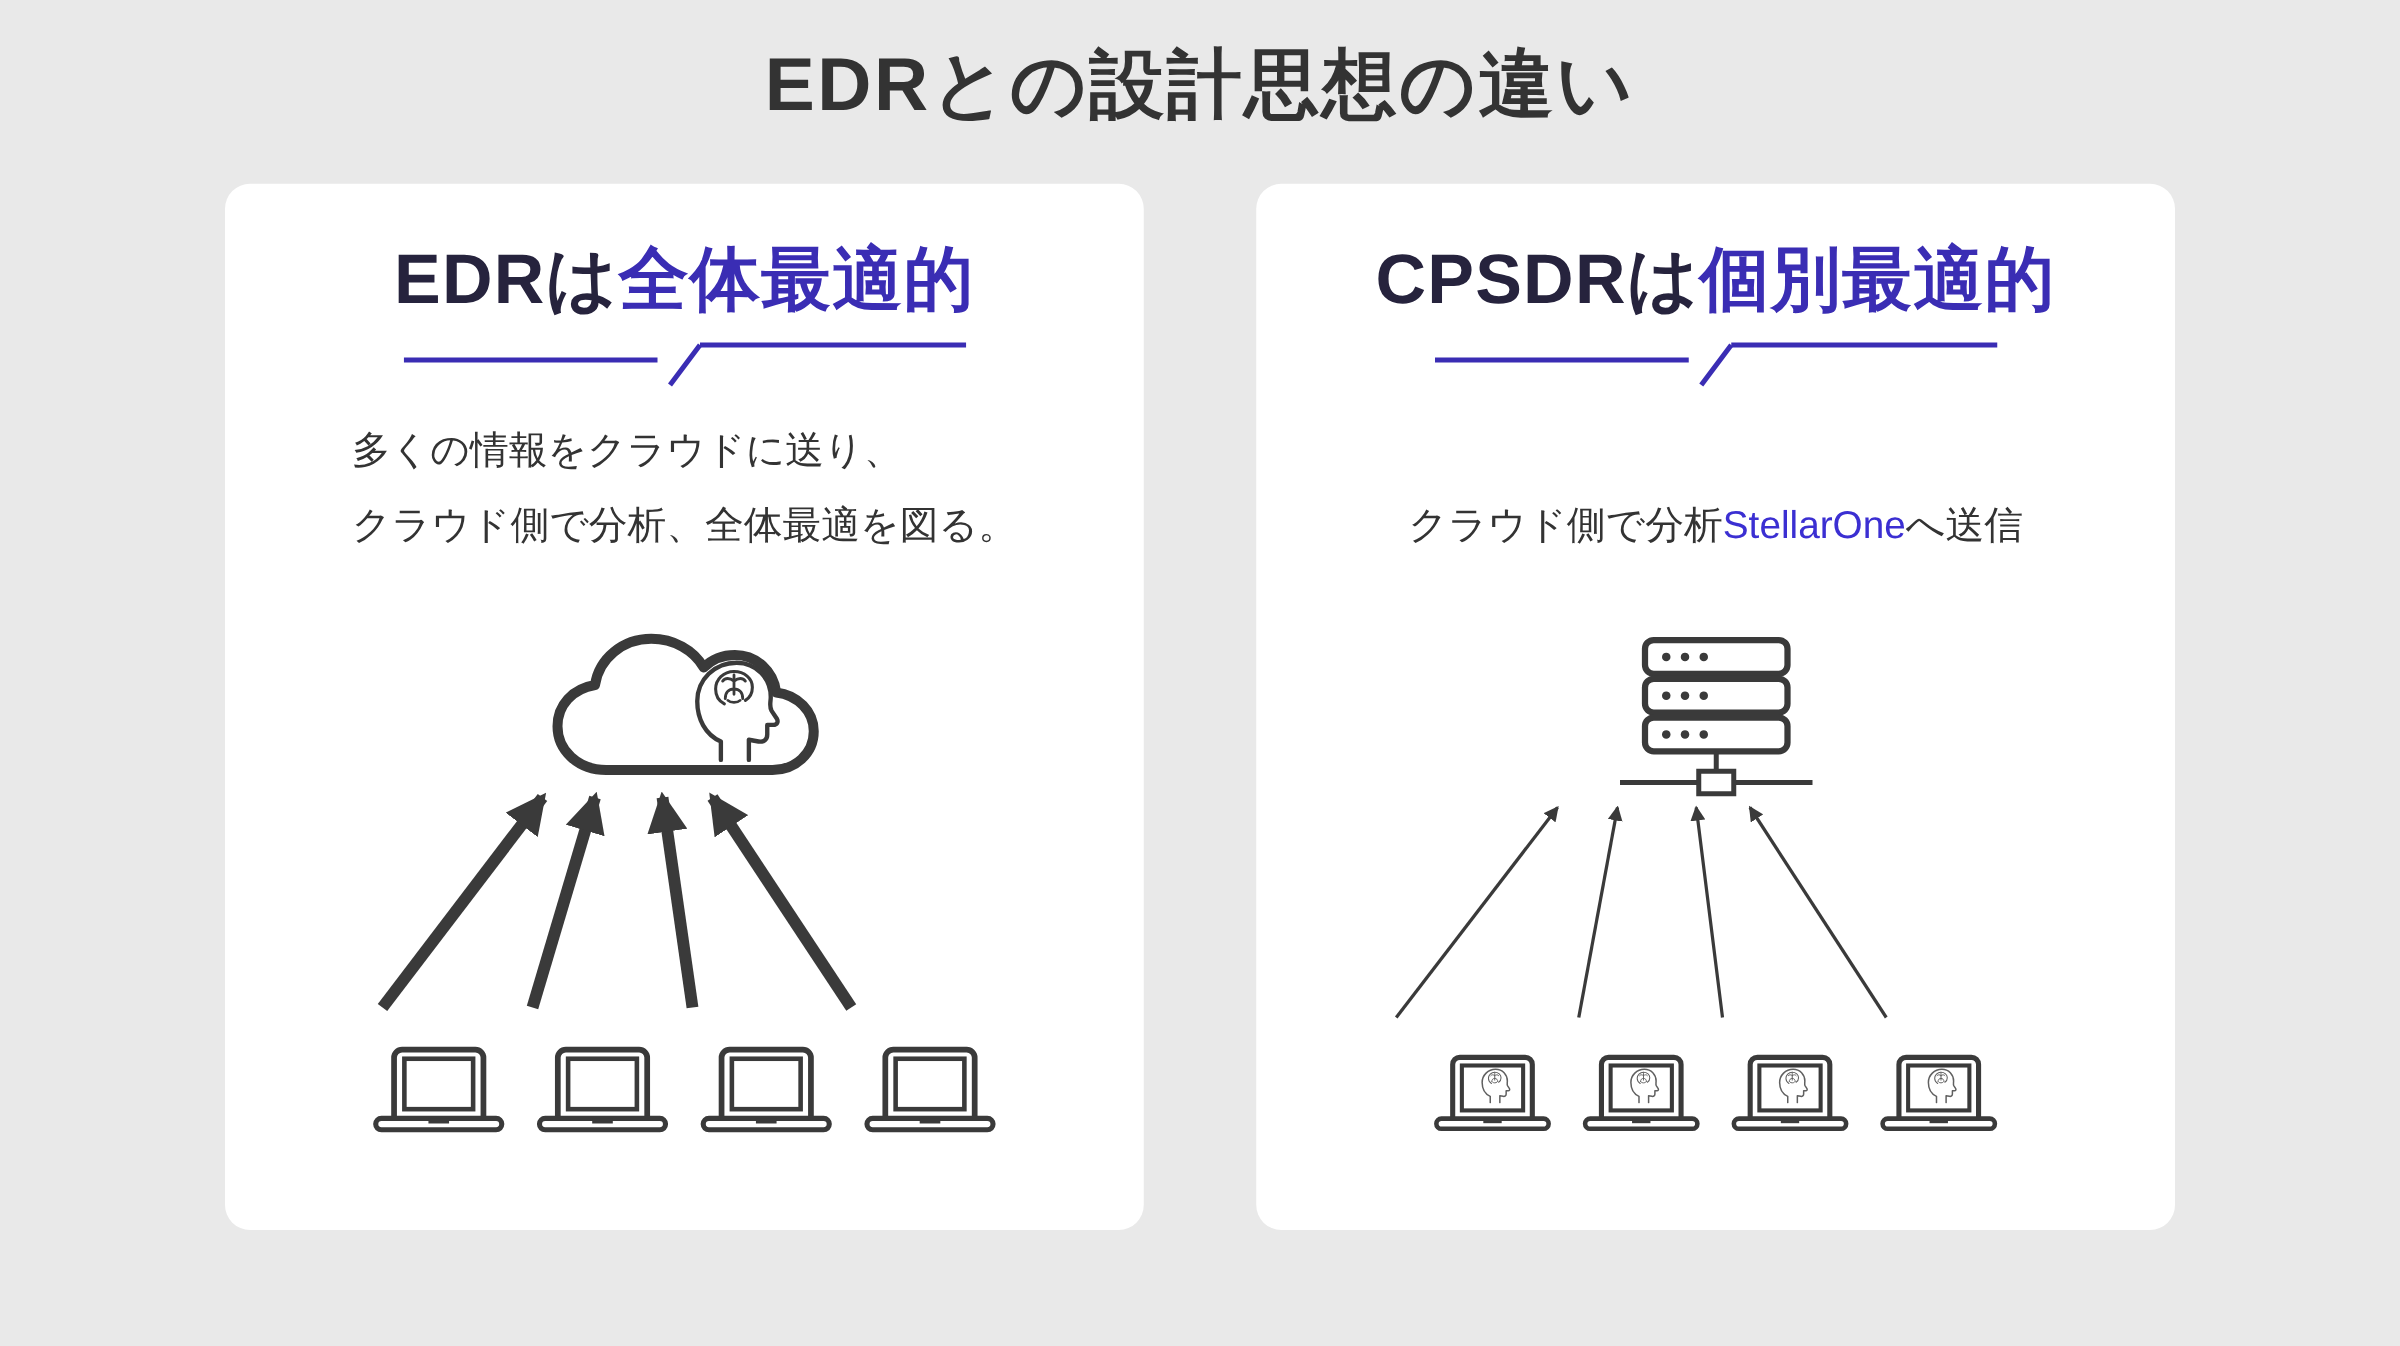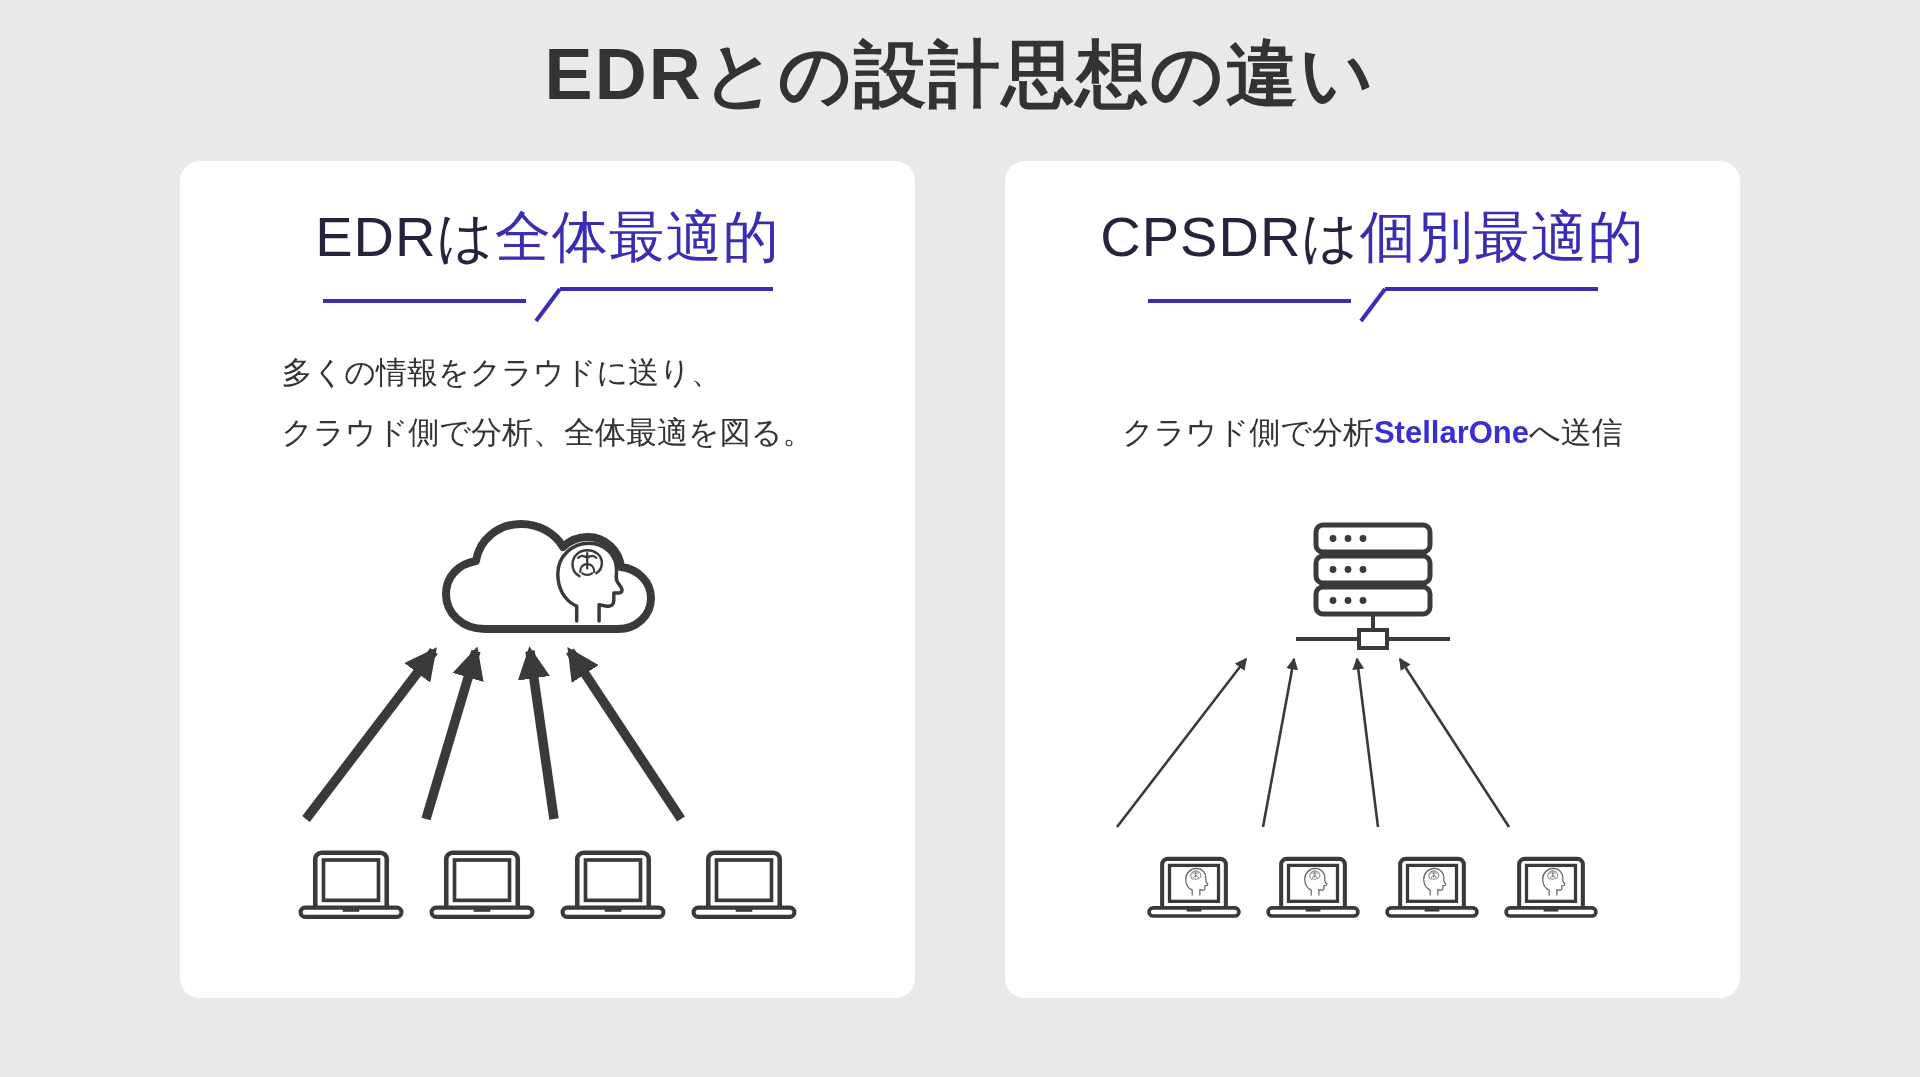--- a/index.html
+++ b/index.html
@@ -10,42 +10,42 @@
   *{margin:0;padding:0;box-sizing:border-box;}
   html,body{width:1920px;height:1077px;overflow:hidden;}
   body{
     background:var(--background);
     font-family:"Liberation Sans","DejaVu Sans",sans-serif;
     color:var(--body-text);
   }
   .frame{width:1920px;height:1077px;position:relative;}
   .page-title{
     padding-top:34px;text-align:center;
-    font-size:72px;font-weight:800;letter-spacing:2px;
+    font-size:60px;font-weight:800;letter-spacing:2px;
     color:var(--title-text);line-height:1.12;
   }
   .cards{
     display:flex;justify-content:center;gap:90px;margin-top:46px;
   }
   .card{
     width:735px;height:837px;background:var(--card);
     border-radius:20px;display:flex;flex-direction:column;align-items:center;
   }
   .card-heading{
-    margin-top:44px;font-size:56px;font-weight:400;letter-spacing:1px;
+    margin-top:44px;font-size:56px;font-weight:700;letter-spacing:1px;
     line-height:1.15;white-space:nowrap;
   }
   .card-heading .dark{color:var(--heading-dark);}
   .card-heading .accent{color:var(--accent);}
   .heading-underline{margin-top:10px;display:block;}
   .card-description{
     margin-top:20px;
     font-size:31px;line-height:60px;color:var(--body-text);
   }
-  .brand{color:var(--brand-blue);font-weight:700;}
+  .brand{color:var(--brand-blue);font-weight:400;}
   .hub-icon{display:block;}
   .cloud-wrap{margin-top:40px;}
   .server-wrap{margin-top:56px;}
   .arrows{display:block;}
   .arrows-left{margin-top:-14px;}
   .arrows-right{margin-top:-6px;}
   .laptop-row{
     display:flex;justify-content:center;align-items:flex-end;
     gap:21px;margin-top:16px;
   }

